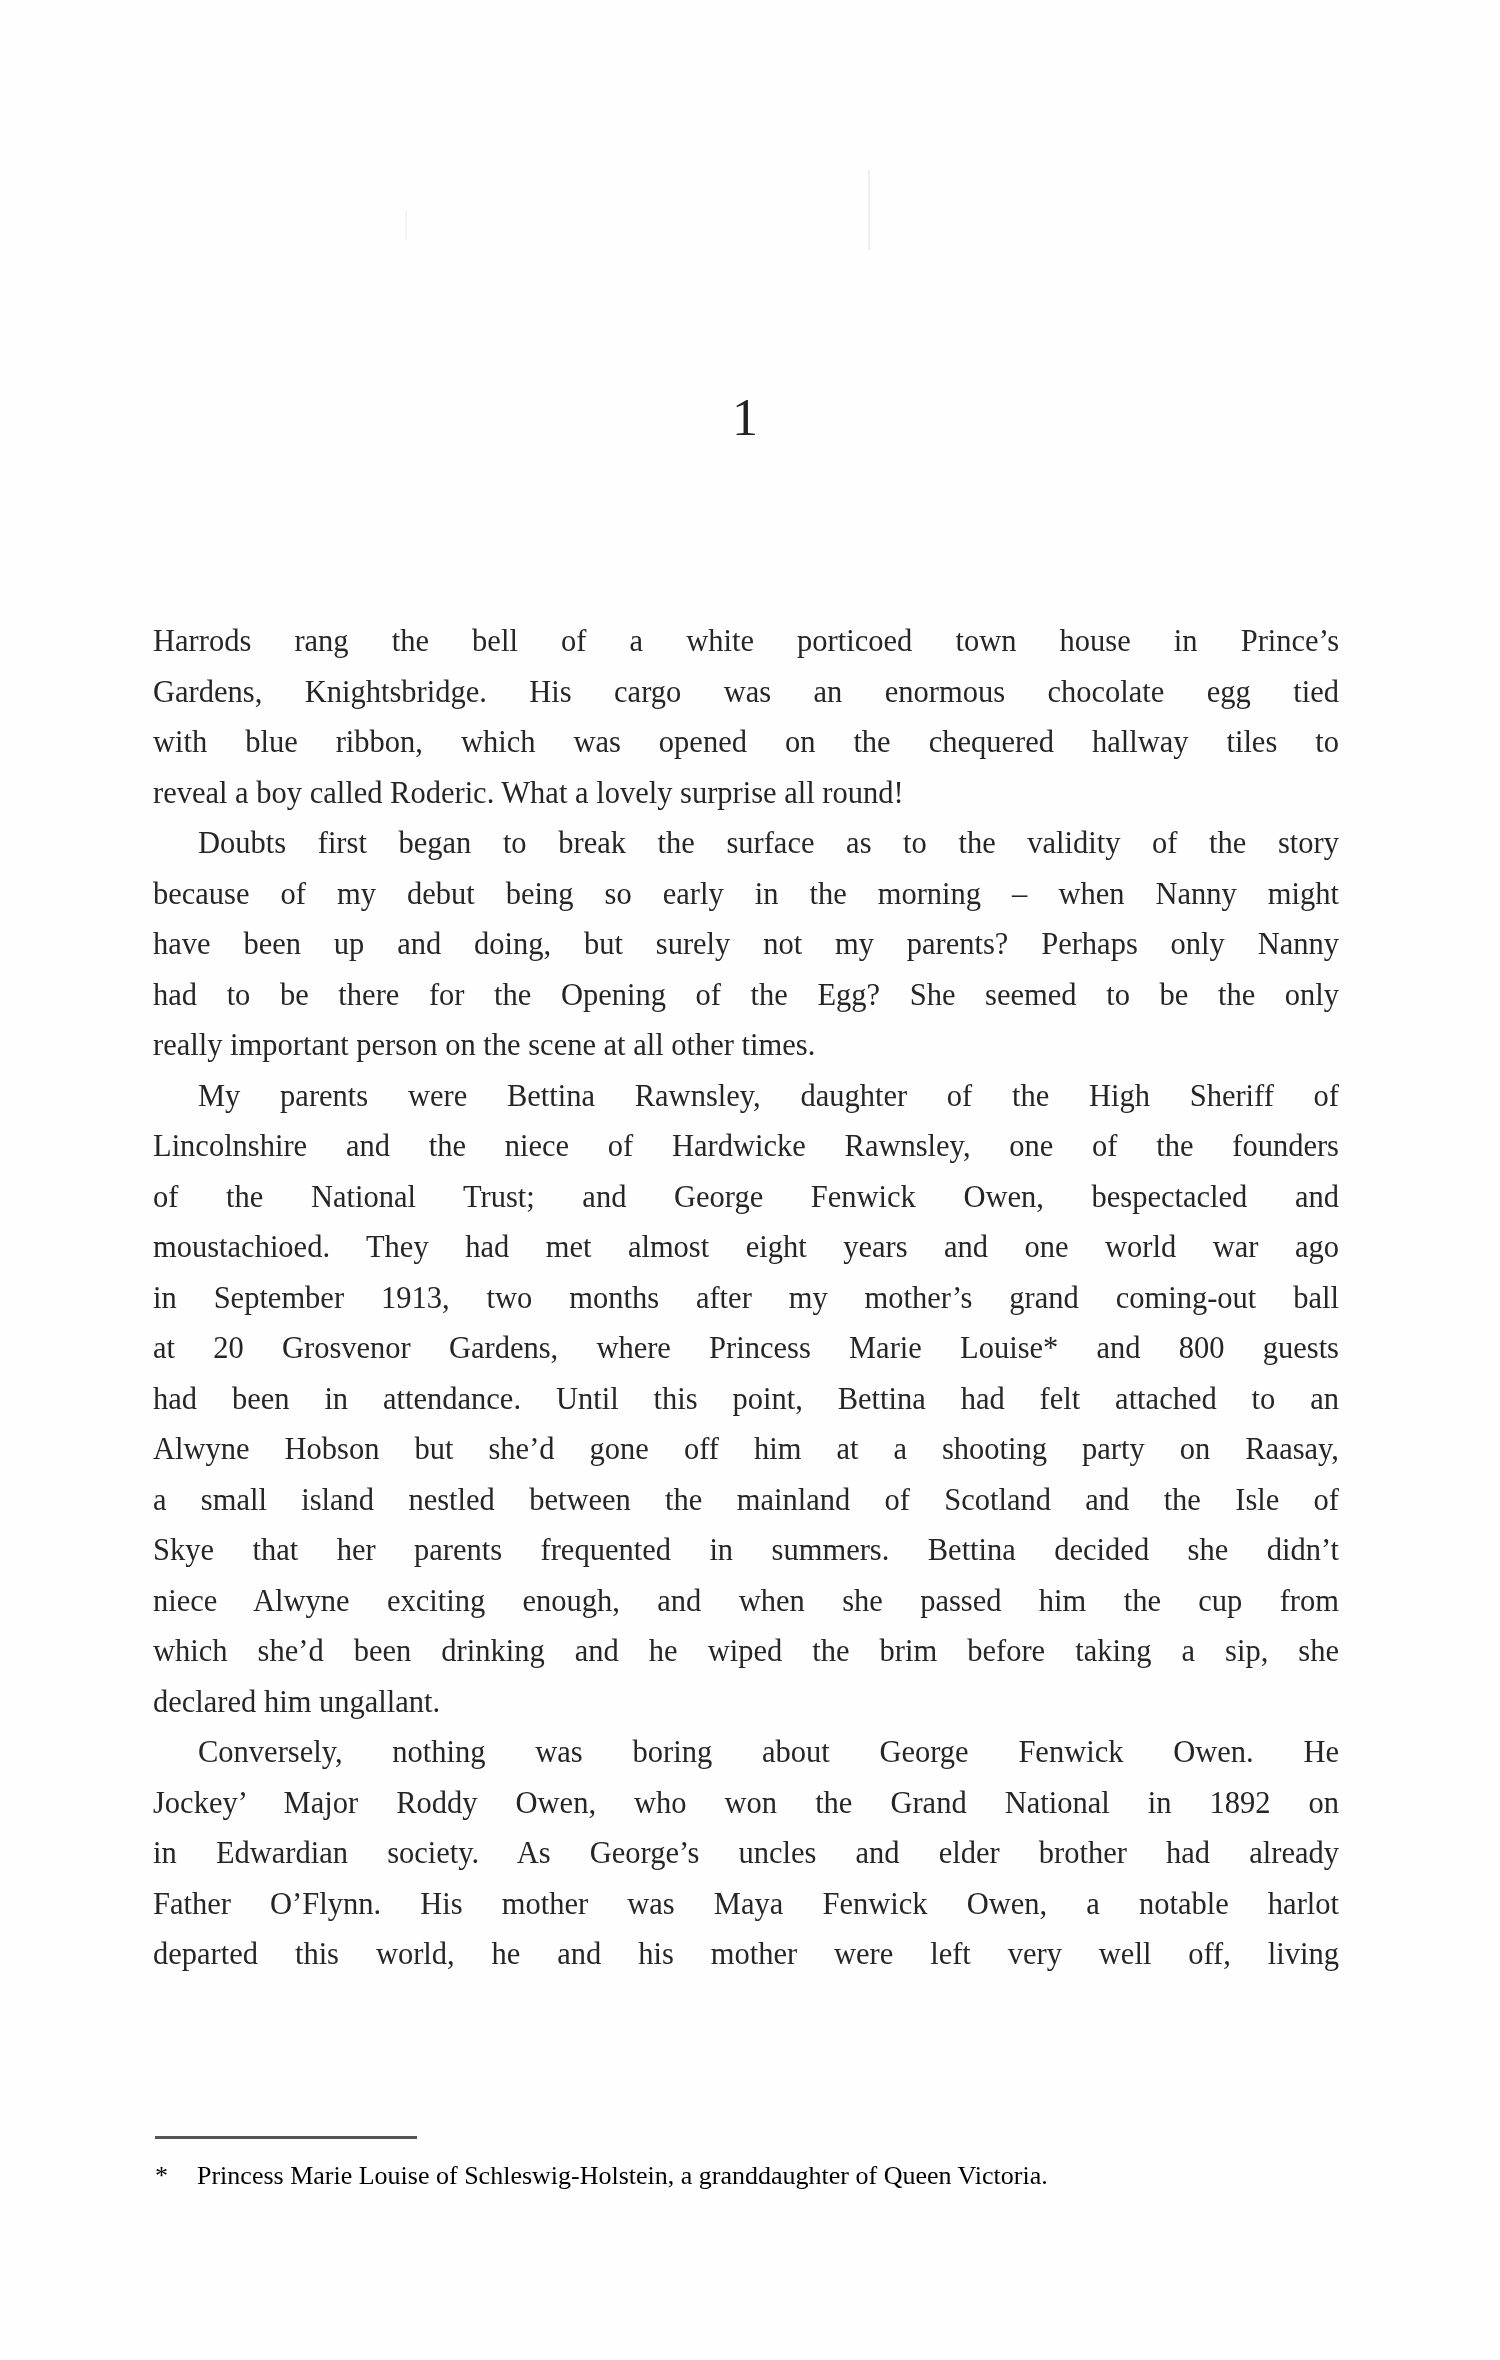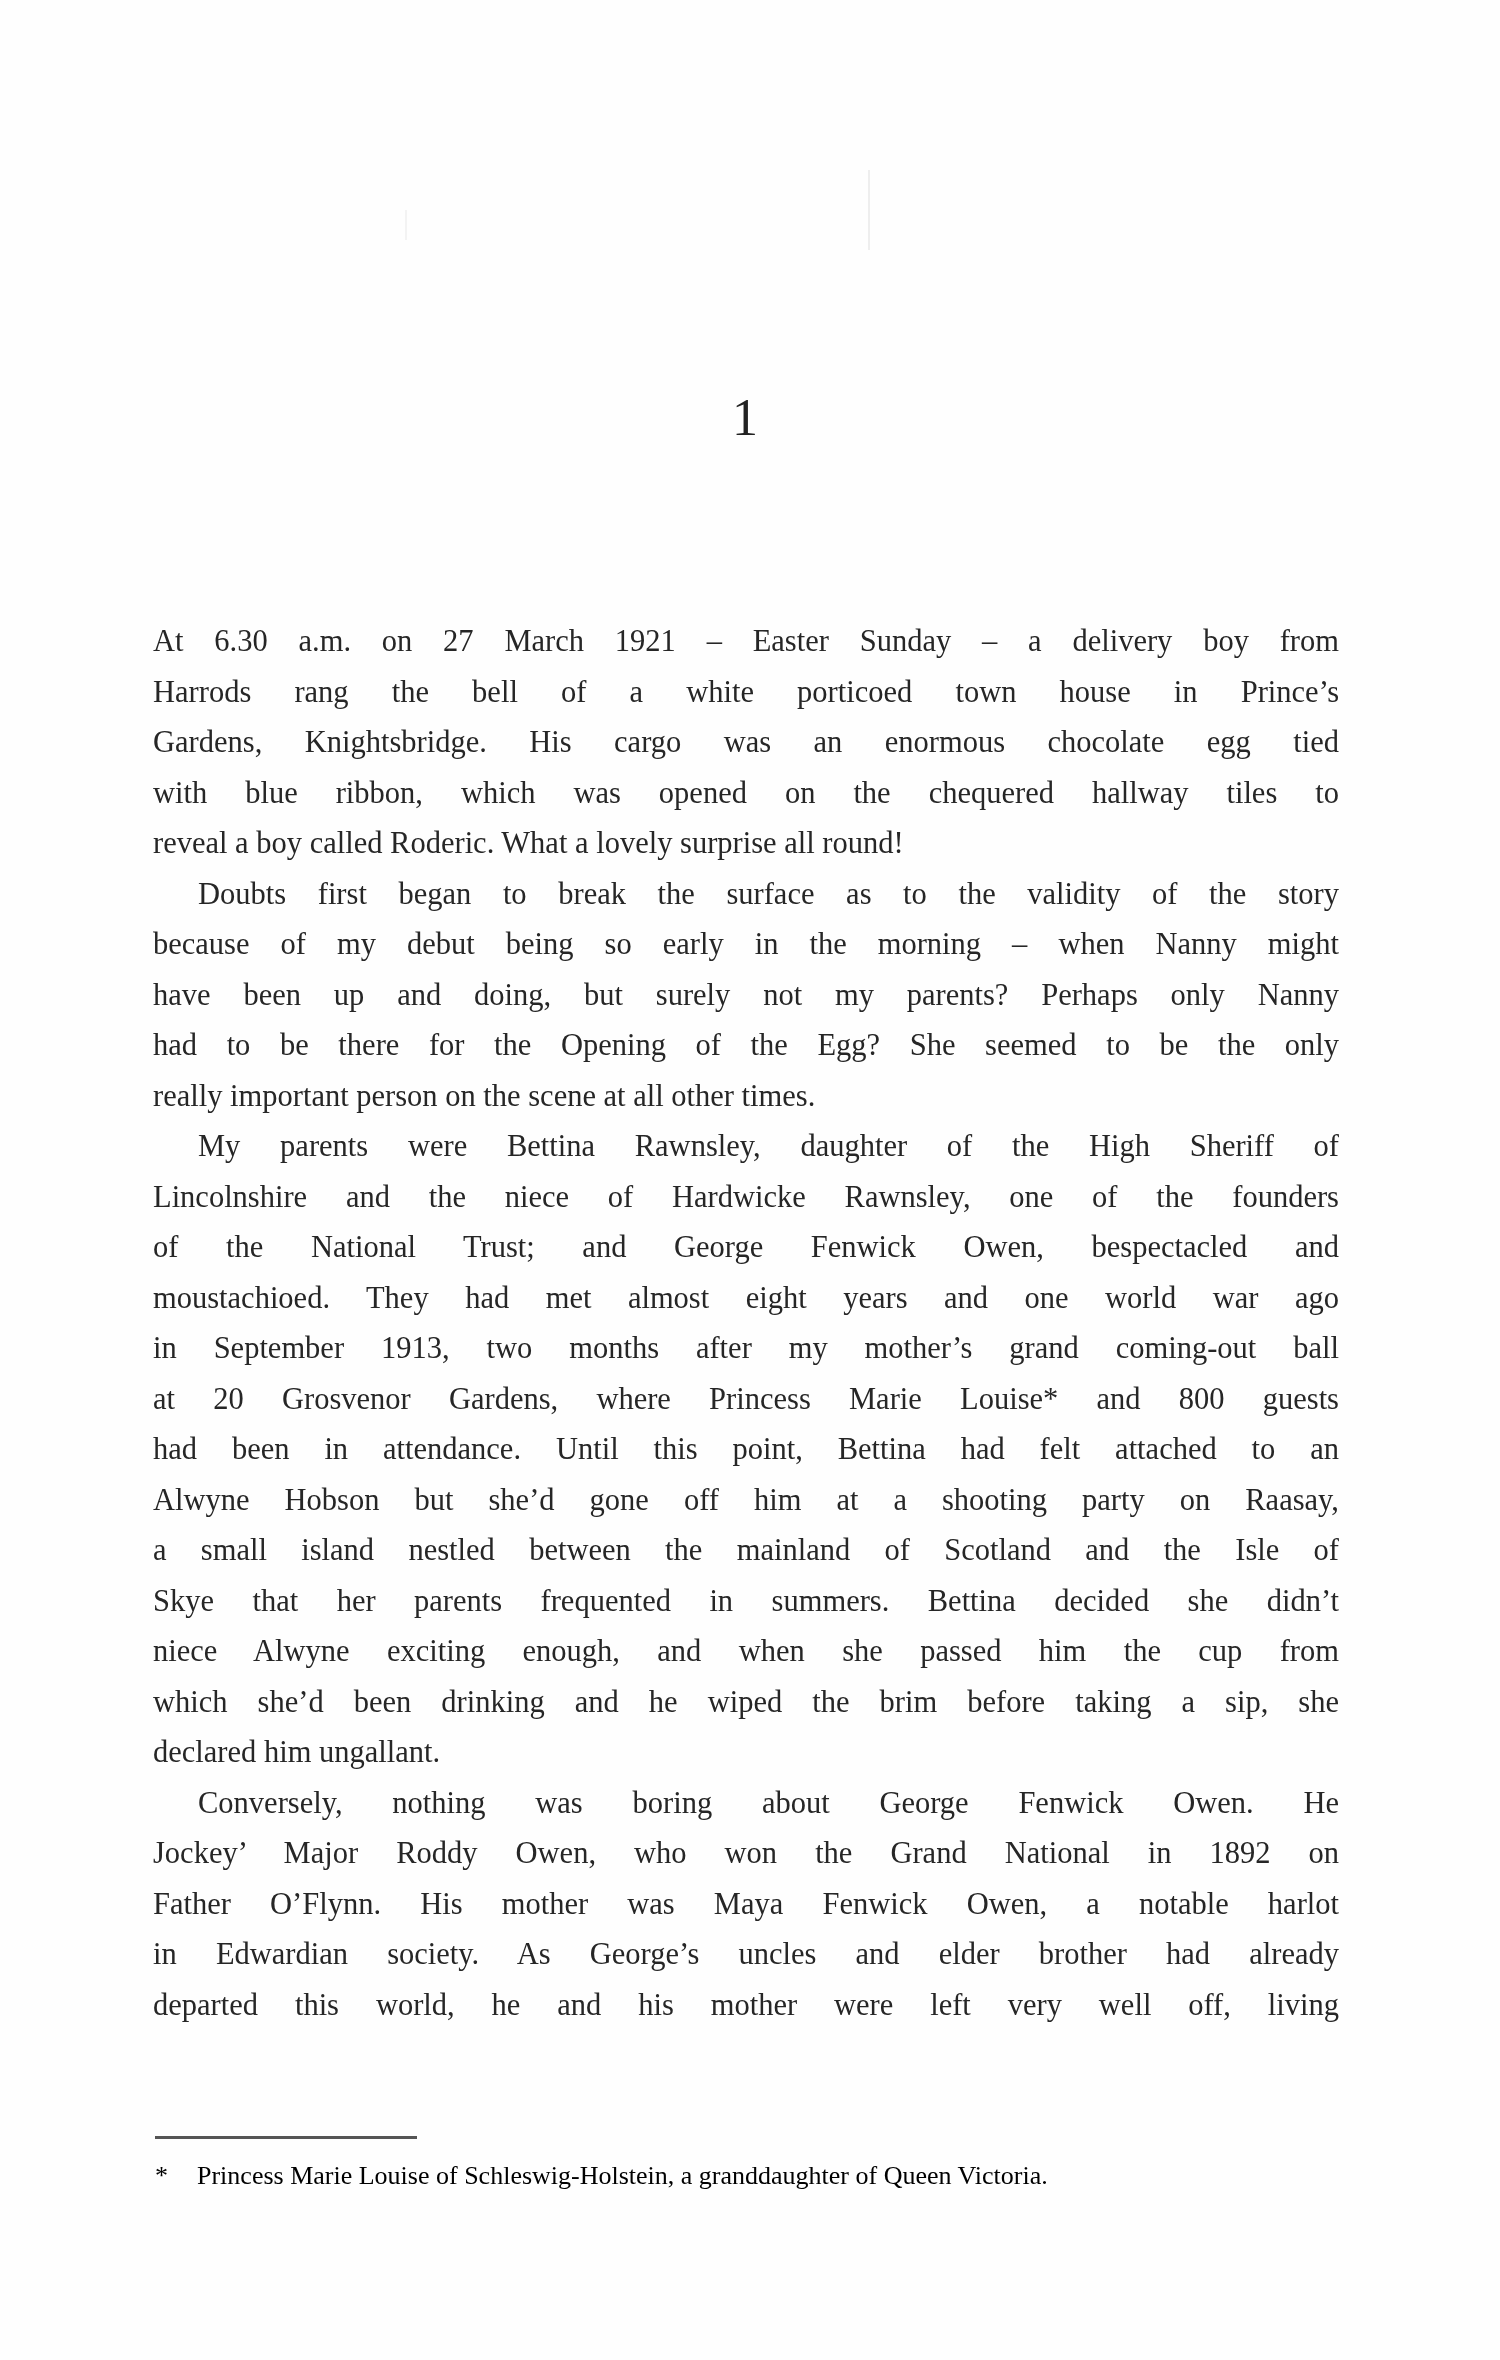--- a/index.html
+++ b/index.html
@@ -95,23 +95,20 @@
 
   <div class="scan-mark" style="left:868px; top:170px; height:80px;"></div>
   <div class="scan-mark" style="left:405px; top:210px; height:30px; background:#f3f3f3;"></div>
 
   <div class="chapter-number">1</div>
 
   <div class="body-text">
 
     <div class="paragraph">
       <span class="line">
-          <span class="line-inner">At 6.30 a.m. on 27 March 1921 – Easter Sunday – a delivery boy from</span>
-        </span>
-      <span class="line">
           <span class="line-inner">Harrods rang the bell of a white porticoed town house in Prince’s</span>
         </span>
       <span class="line">
           <span class="line-inner">Gardens, Knightsbridge. His cargo was an enormous chocolate egg tied</span>
         </span>
       <span class="line">
           <span class="line-inner">with blue ribbon, which was opened on the chequered hallway tiles to</span>
         </span>
       <span class="line last">
           <span class="line-inner">reveal a boy called Roderic. What a lovely surprise all round!</span>
@@ -179,24 +176,24 @@
     </div>
 
     <div class="paragraph">
       <span class="line indent">
           <span class="line-inner">Conversely, nothing was boring about George Fenwick Owen. He</span>
         </span>
       <span class="line">
           <span class="line-inner">Jockey’ Major Roddy Owen, who won the Grand National in 1892 on</span>
         </span>
       <span class="line">
+          <span class="line-inner">in Edwardian society. As George’s uncles and elder brother had already</span>
+        </span>
+      <span class="line">
           <span class="line-inner">Father O’Flynn. His mother was Maya Fenwick Owen, a notable harlot</span>
-        </span>
-      <span class="line">
-          <span class="line-inner">in Edwardian society. As George’s uncles and elder brother had already</span>
         </span>
       <span class="line">
           <span class="line-inner">departed this world, he and his mother were left very well off, living</span>
         </span>
     </div>
   </div>
 
   <div class="footnote-rule"></div>
 
   <div class="footnote">

